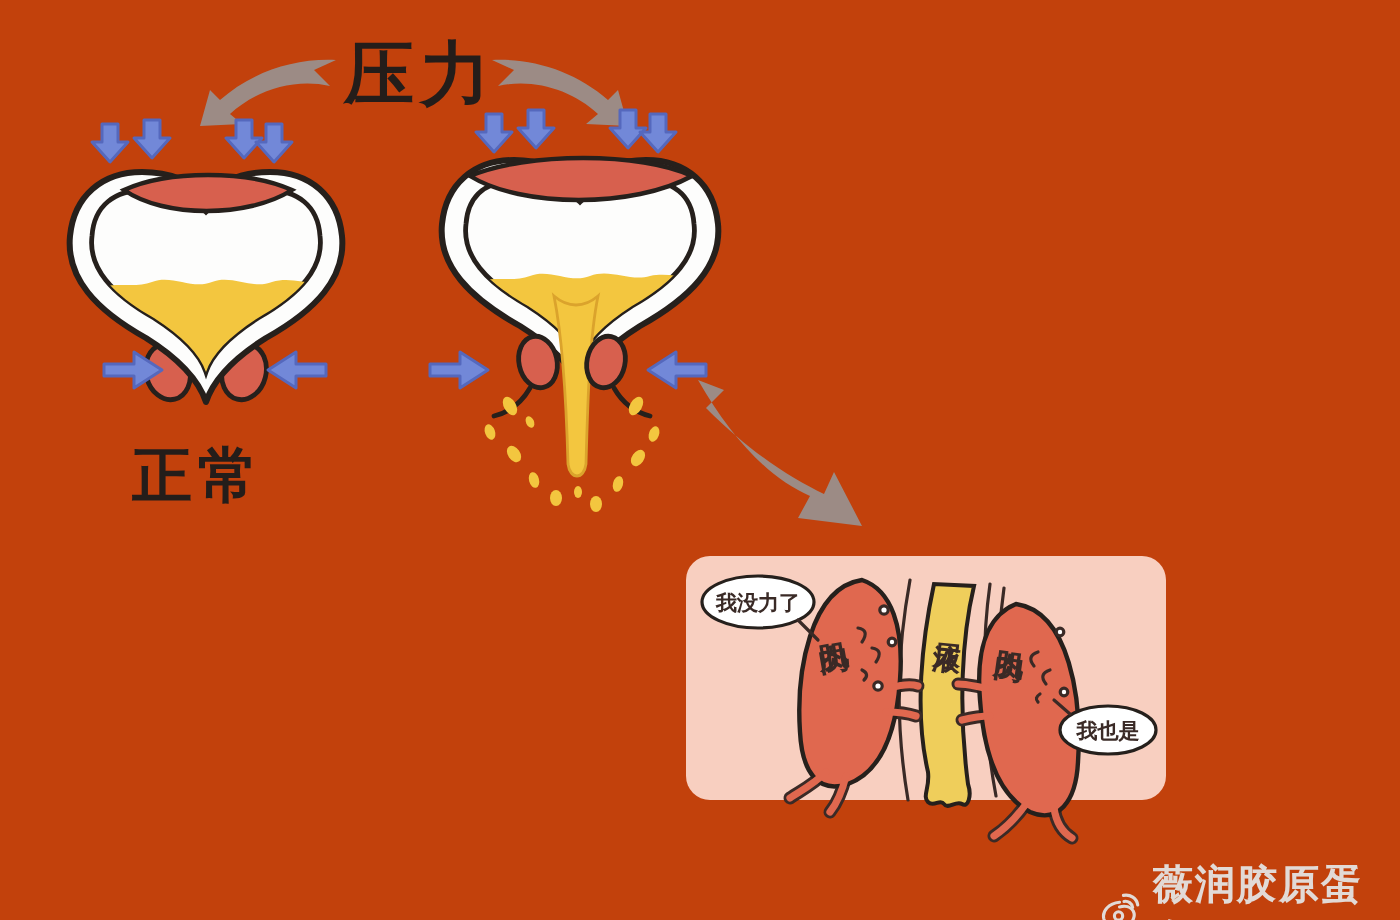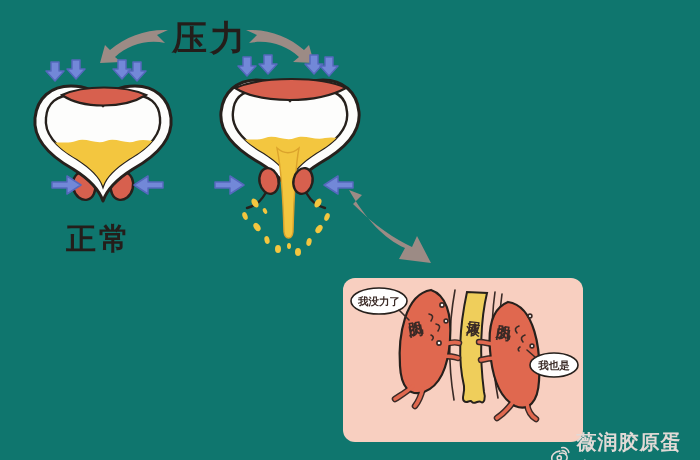--- a/index.html
+++ b/index.html
@@ -1,30 +1,30 @@
 <!DOCTYPE html>
 <html><head>
 <meta charset="utf-8">
 <style>
   html,body { margin:0; padding:0; background:#fff; }
   .stage {
     position:relative; width:700px; height:460px;
-    background:#0f766e; overflow:hidden;
+    background:#c2410c; overflow:hidden;
     font-family:"Liberation Sans", sans-serif;
   }
   .abs { position:absolute; }
   .cap {
     position:absolute; color:#241d1a; font-weight:800;
     letter-spacing:3px; line-height:1; white-space:nowrap;
   }
   .title { left:172px; top:20px; font-size:35px; }
   .lbl-normal  { left:66px;  top:224px; font-size:30px;text-align:center; }
   .lbl-leaking { left:260px; top:250px; font-size:30px; }
   .inset {
-    position:absolute; left:343px; top:278px; width:240px; height:164px;
+    position:absolute; left:343px; top:278px; width:240px; height:122px;
     background:#f8cfc0; border-radius:12px;
   }
   .watermark {
     position:absolute; left:548px; top:429px; display:flex; align-items:center;
     gap:5px; color:#e2dad6; font-size:20px; font-weight:700; letter-spacing:1px;
   }
   svg { display:block; }
   .outline { stroke:#26201c; }
   .limb-o { stroke:#3a2a26; stroke-width:6.5; stroke-linecap:round; fill:none; }
   .limb-i { stroke:#e0684f; stroke-width:3.6; stroke-linecap:round; fill:none; }

